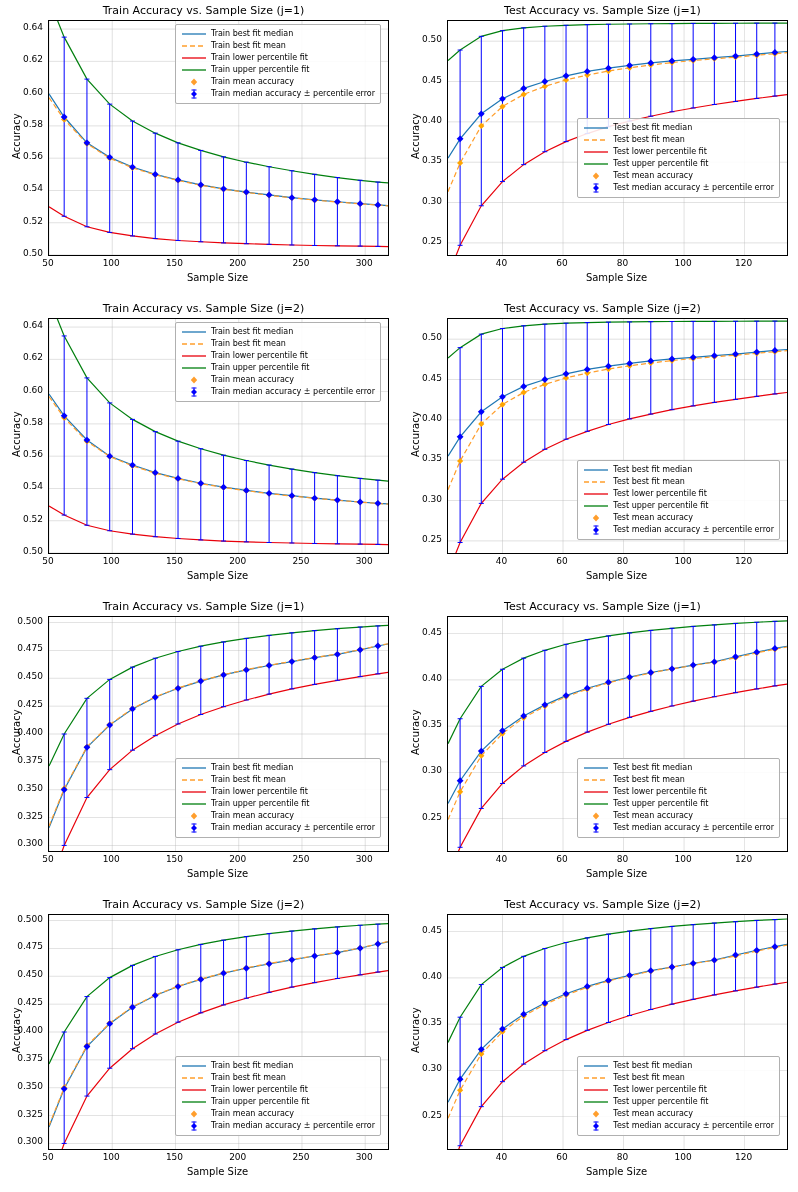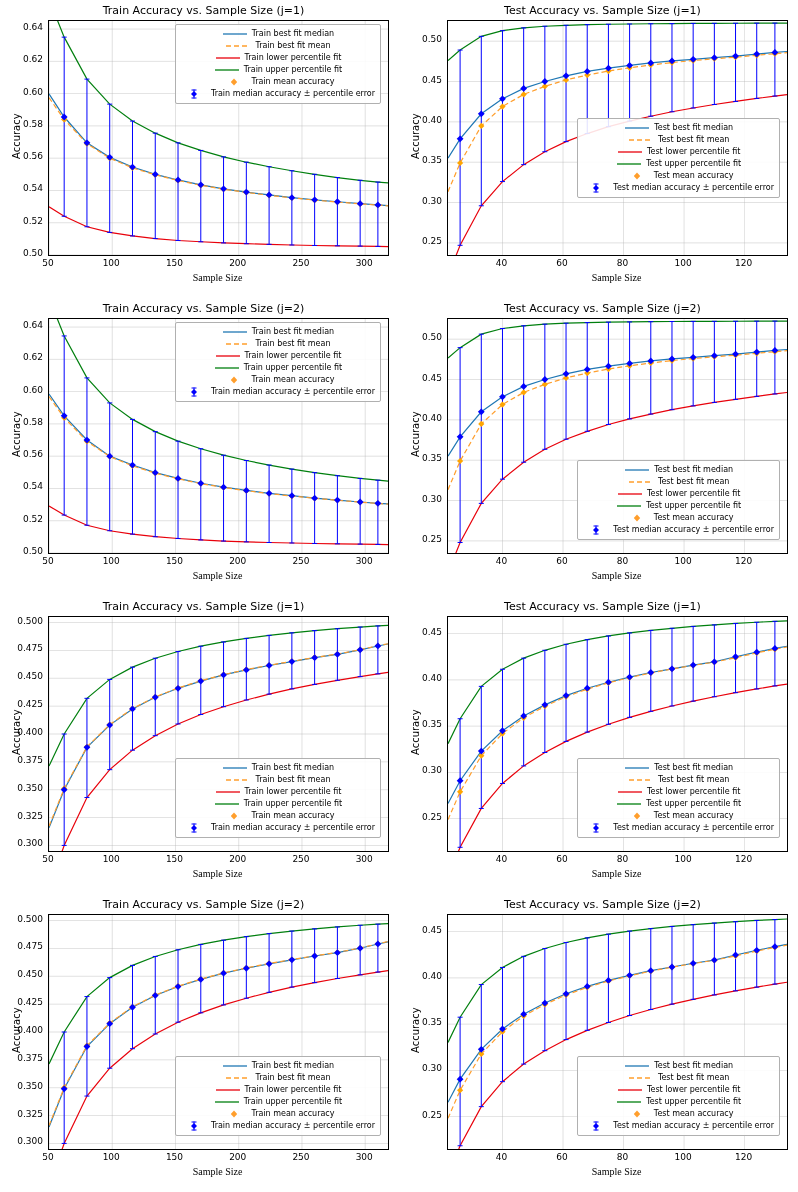--- a/index.html
+++ b/index.html
@@ -2,27 +2,27 @@
 <html><head>
 <meta charset="utf-8">
 <style>
   html,body{margin:0;padding:0;background:#ffffff;}
   body{width:798px;height:1192px;font-family:"DejaVu Sans",sans-serif;}
   .grid-wrap{display:grid;grid-template-columns:399px 399px;grid-template-rows:repeat(4,298px);width:798px;height:1192px;}
   .panel{position:relative;width:399px;height:298px;box-sizing:border-box;}
   .title{position:absolute;left:8px;right:0;top:4px;text-align:center;font-size:11px;color:#000;}
   .plotbox{position:absolute;border:1px solid #000;background:#fff;overflow:hidden;}
   .ylabel{position:absolute;font-size:10px;color:#000;transform:rotate(-90deg);transform-origin:left top;white-space:nowrap;}
-  .xlabel{position:absolute;font-size:10px;color:#000;text-align:center;white-space:nowrap;font-family:Liberation Serif, serif;}
+  .xlabel{position:absolute;font-size:10px;color:#000;text-align:center;white-space:nowrap;}
   .tick{position:absolute;font-size:9px;color:#000;white-space:nowrap;}
   .ytick{text-align:right;}
   .xtick{text-align:center;}
   svg{display:block;}
   .legend{position:absolute;border:1px solid #b0b0b0;background:rgba(255,255,255,0.88);border-radius:2px;padding:3px 5px;font-size:8px;color:#000;}
-  .legend .row{display:flex;align-items:center;height:12px;white-space:nowrap;justify-content:center;}
+  .legend .row{display:flex;align-items:center;height:12px;white-space:nowrap;}
   .legend .sym{width:26px;height:10px;margin-right:4px;flex:0 0 26px;}
   .legend .lbl{line-height:10px;}
 </style>
 </head>
 <body>
 
 <div class="grid-wrap" id="grid">
     <div class="panel">
       <div class="title">Train Accuracy vs. Sample Size (j=1)</div>
       <div class="plotbox" style="left: 48px; top: 20px; width: 339px; height: 234px;">

